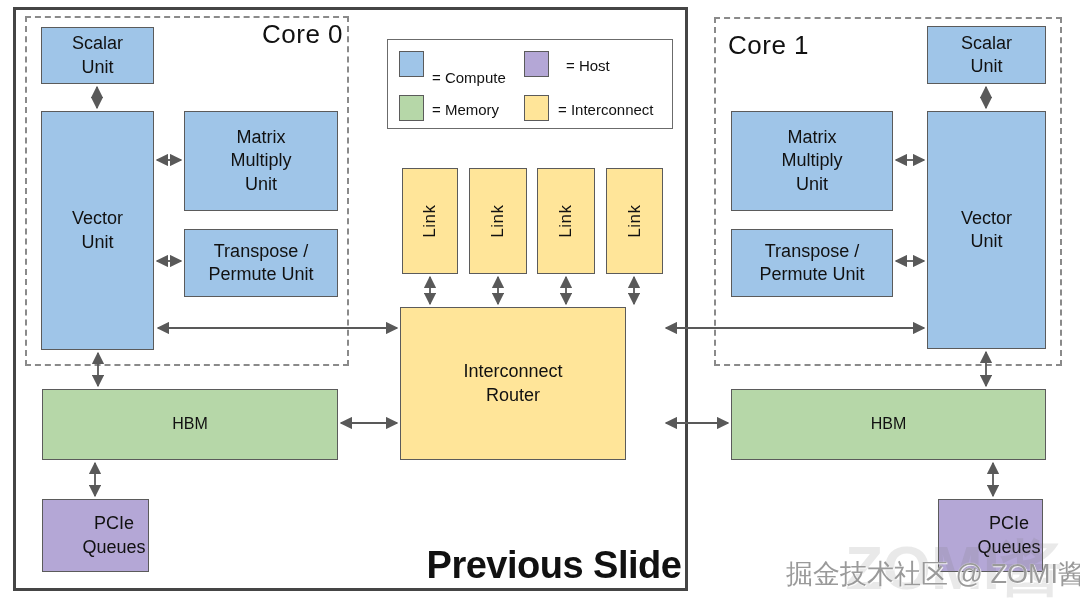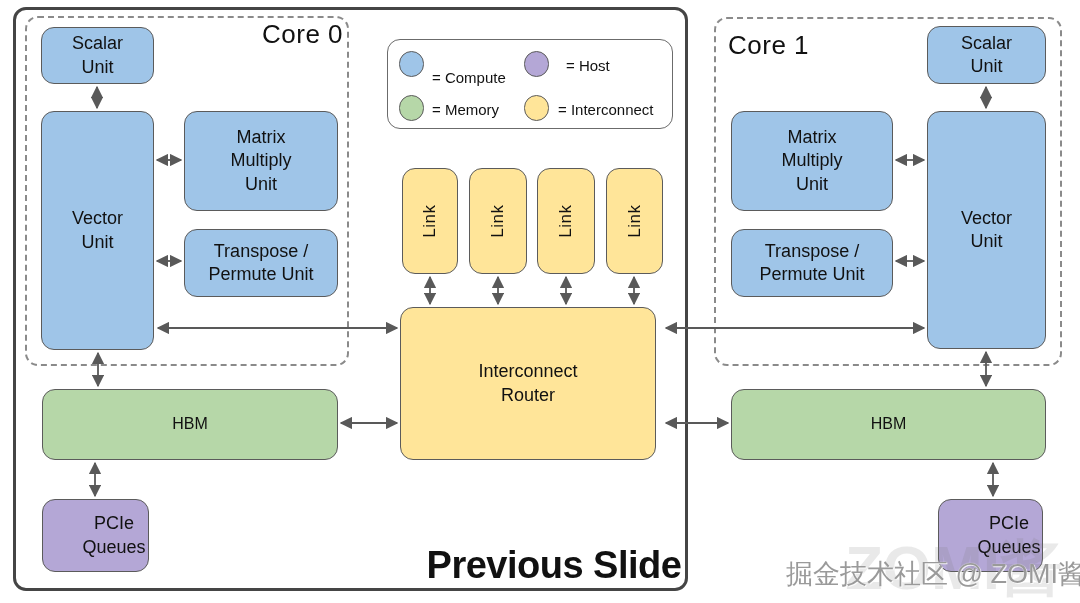--- a/index.html
+++ b/index.html
@@ -1,20 +1,20 @@
 <!DOCTYPE html>
 <html><head>
 <meta charset="utf-8">
 <style>
   html,body{margin:0;padding:0;background:#ffffff;}
   .canvas{
     position:relative;width:1080px;height:603px;background:#ffffff;
     font-family:"Liberation Sans","DejaVu Sans",sans-serif;color:#111;overflow:hidden;
   }
-  .abs{position:absolute;box-sizing:border-box;border-radius:13px;}
+  .abs{position:absolute;box-sizing:border-box;}
   .frame{border:3px solid #454545;}
   .dashed{border:2px dashed #8a8a8a;}
   .box{
     border:1.5px solid #5b5b5b;display:flex;align-items:center;justify-content:center;
     text-align:center;white-space:pre-line;font-size:18px;line-height:1.3;
   }
   .core-label{font-size:26px;font-weight:400;letter-spacing:0.5px;}
   .legend-box{border:1.5px solid #6b6b6b;background:#fff;}
   .swatch{border:1.2px solid #5b5b5b;}
   .legend-label{font-size:15px;line-height:17px;white-space:nowrap;}
@@ -71,21 +71,21 @@
   <div class="abs box link-box" style="left: 469px; top: 168px; width: 58px; height: 106px; background-color: rgb(255, 229, 153);">
     <span class="rot">Link</span>
   </div>
   <div class="abs box link-box" style="left: 537px; top: 168px; width: 58px; height: 106px; background-color: rgb(255, 229, 153);">
     <span class="rot">Link</span>
   </div>
   <div class="abs box link-box" style="left: 606px; top: 168px; width: 57px; height: 106px; background-color: rgb(255, 229, 153);">
     <span class="rot">Link</span>
   </div>
 
-  <div class="abs box router" style="left: 400px; top: 307px; width: 256px; height: 153px; background-color: rgb(255, 229, 153);">Interconnect
+  <div class="abs box router" style="left: 400px; top: 307px; width: 226px; height: 153px; background-color: rgb(255, 229, 153);">Interconnect
 Router</div>
 
   <div class="abs box hbm" style="left: 42px; top: 389px; width: 296px; height: 71px; background-color: rgb(182, 215, 168);">HBM</div>
   <div class="abs box pcie" style="left: 42px; top: 499px; width: 107px; height: 73px; background-color: rgb(180, 167, 214);">PCIe
 Queues</div>
 
   <div class="abs dashed" style="left:714px;top:17px;width:348px;height:349px;"></div>
   <div class="abs core-label" style="left:728px;top:30px;">Core 1</div>
 
   <div class="abs box" style="left: 927px; top: 26px; width: 119px; height: 58px; background-color: rgb(159, 197, 232);">Scalar

